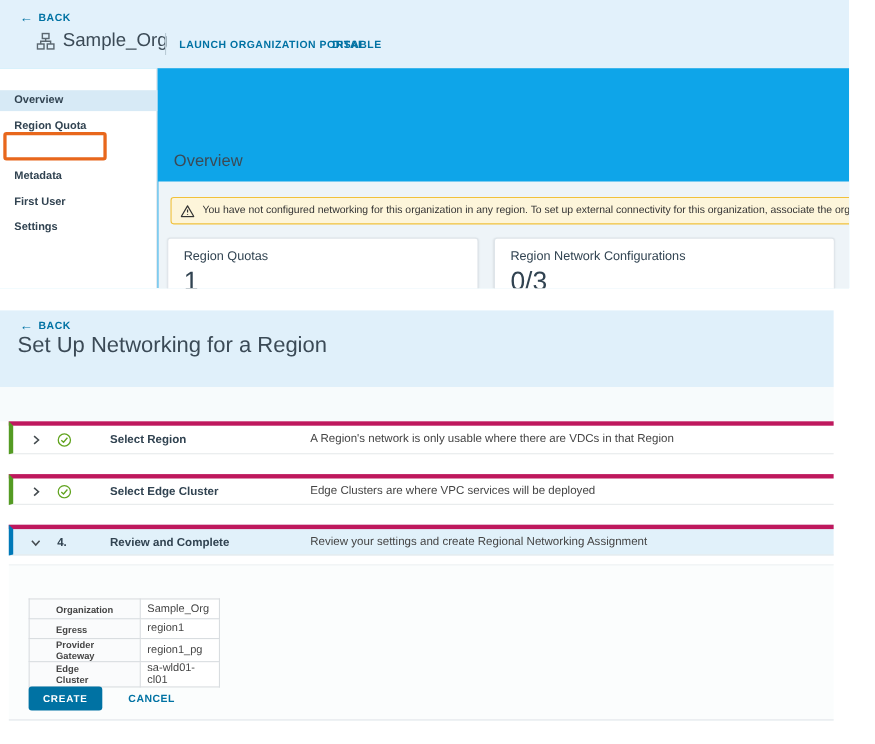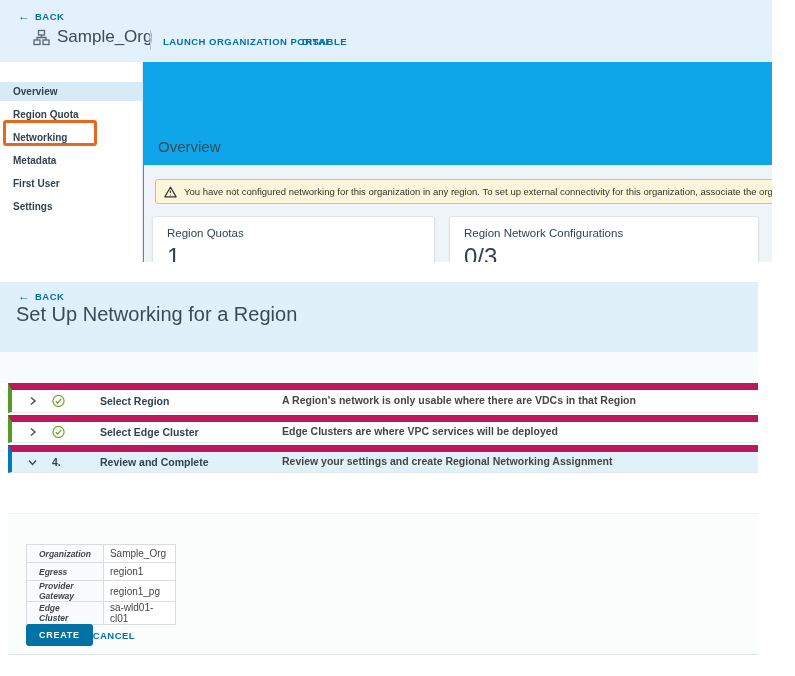--- a/index.html
+++ b/index.html
@@ -51,38 +51,38 @@
 
   
   .shot2 { position:absolute; left:0; top:282px; width:758px; height:374px; overflow:hidden; }
   .s2-header { position:absolute; left:0; top:0; width:758px; height:70px; background:#e0f0fa; }
   .s2-back { left:18px; top:7px; }
   .s2-title { position:absolute; left:16px; top:21px; font-size:20px; font-weight:normal; color:#3b4a56; }
   .s2-subtitle { position:absolute; left:16px; top:51px; font-size:10.5px; color:#454545; }
   .s2-substrip { position:absolute; left:0; top:70px; width:758px; height:31px; background:#f7fbfc; }
 
   .steps { position:absolute; left:8px; top:101px; width:750px; }
-  .step-row { position:relative; height:30px; background:#fff; border-top:7px solid #be185d; border-bottom:1px solid #e7eaec;
-              border-left:4px solid #549b23; margin-bottom:2px; cursor:pointer; }
+  .step-row { position:relative; height:30px; background:#fff; border-top:4px solid #be185d; border-bottom:1px solid #e7eaec;
+              border-left:4px solid #549b23; margin-bottom:18px; cursor:pointer; }
   .step-row.tall { height:34px; }
   .step-row.active { background:#e1f1fa; border-left-color:#0079b8; height:28px; }
   .chev { position:absolute; left:15px; top:50%; transform:translateY(-50%); width:11px; height:11px; }
   .check { position:absolute; left:40px; top:50%; transform:translateY(-50%); width:13px; height:13px; }
   .step-num { position:absolute; left:40px; top:50%; transform:translateY(-50%); font-size:10.5px; font-weight:bold; color:#314351; }
   .step-title { position:absolute; left:88px; top:50%; transform:translateY(-50%); font-size:10.5px; font-weight:bold; color:#314351; }
   .step-desc { position:absolute; left:270px; right:26px; top:50%; transform:translateY(-50%);
-               font-size:10.5px; color:#454545; line-height:1.3;font-weight:bold; }
+               font-size:10.5px; color:#454545; line-height:1.3; }
 
   .step4-content { position:absolute; left:8px; top:231px; width:750px; height:142px; background:#fbfdfd;
                    border-bottom:1px solid #dfe5ea; border-top:1px solid #eef1f3; }
   .review-table { position:absolute; left:18px; top:30px; border-collapse:collapse; }
   .review-table td { border:1px solid #d9dde0; height:18px; }
-  .review-table td.lbl { width:74px; padding:0 12px; font-size:8.5px; font-weight:bold; color:#454545; background:#fafbfc;font-style:italic; }
+  .review-table td.lbl { width:74px; padding:0 24px; font-size:8.5px; font-weight:bold; color:#454545; background:#fafbfc; }
   .review-table td.val { width:72px; padding:0 6px; font-size:10px; color:#454545; background:#fff; }
-  .wizard-actions { position:absolute; left:18px; top:110px; display:flex; align-items:center; }
+  .wizard-actions { position:absolute; left:18px; top:110px; display:flex; align-items:center; gap:24px; }
 </style>
 </head>
 <body>
 
 <div class="canvas">
 
   <div class="shot1">
     <div class="s1-header">
       <span class="link back-link s1-back">
         <span class="back-arrow">←</span>
@@ -99,21 +99,20 @@
       </div>
       <div class="s1-divider"></div>
       <span class="link s1-action-launch">LAUNCH ORGANIZATION PORTAL</span>
       <span class="link s1-action-disable">DISABLE</span>
     </div>
 
     <div class="s1-body">
       <div class="sidebar">
         <div class="side-item selected" style="top:20px;">Overview</div>
         <div class="side-item" style="top:43px;">Region Quota</div>
-        <div class="side-item" style="top:66px;">Networking</div>
         <div class="side-item" style="top:89px;">Metadata</div>
         <div class="side-item" style="top:135px;">Settings</div>
         <div class="side-item" style="top:112px;">First User</div>
         <div class="annot-box" style="top:58px;"></div>
       </div>
 
       <div class="s1-main-title">Overview</div>
 
       <div class="s1-panel">
         <div class="warn-banner">

